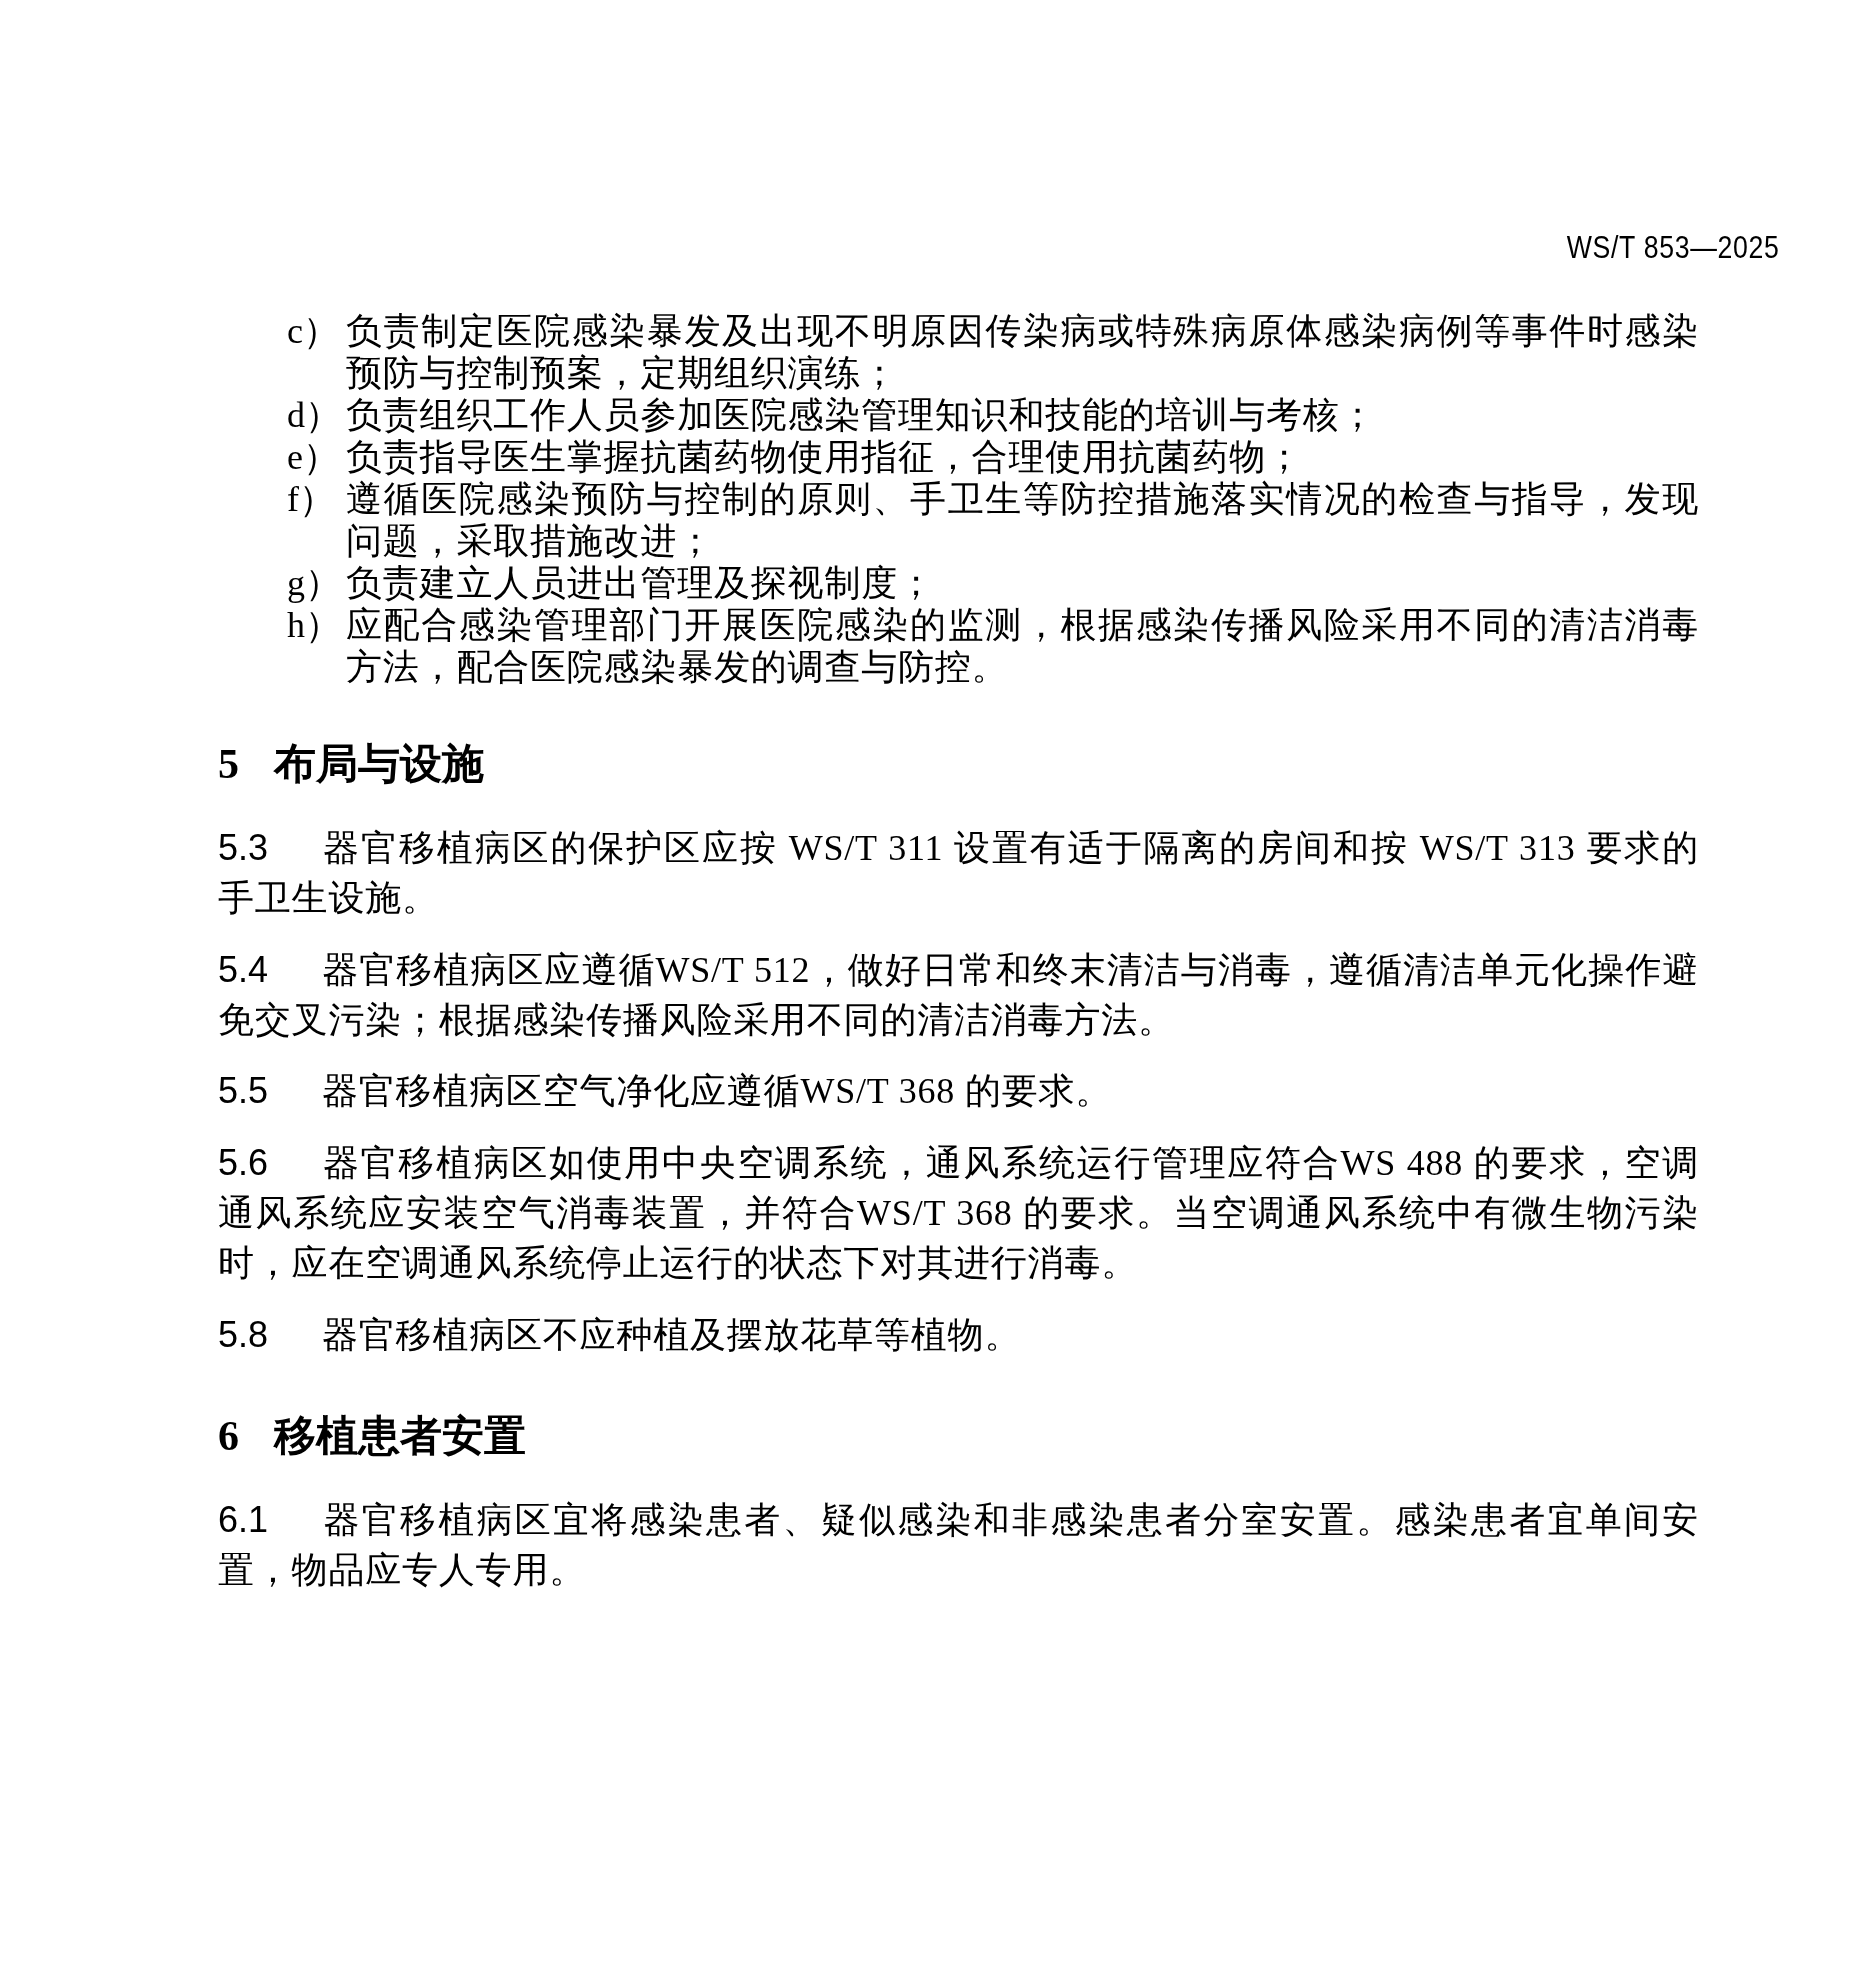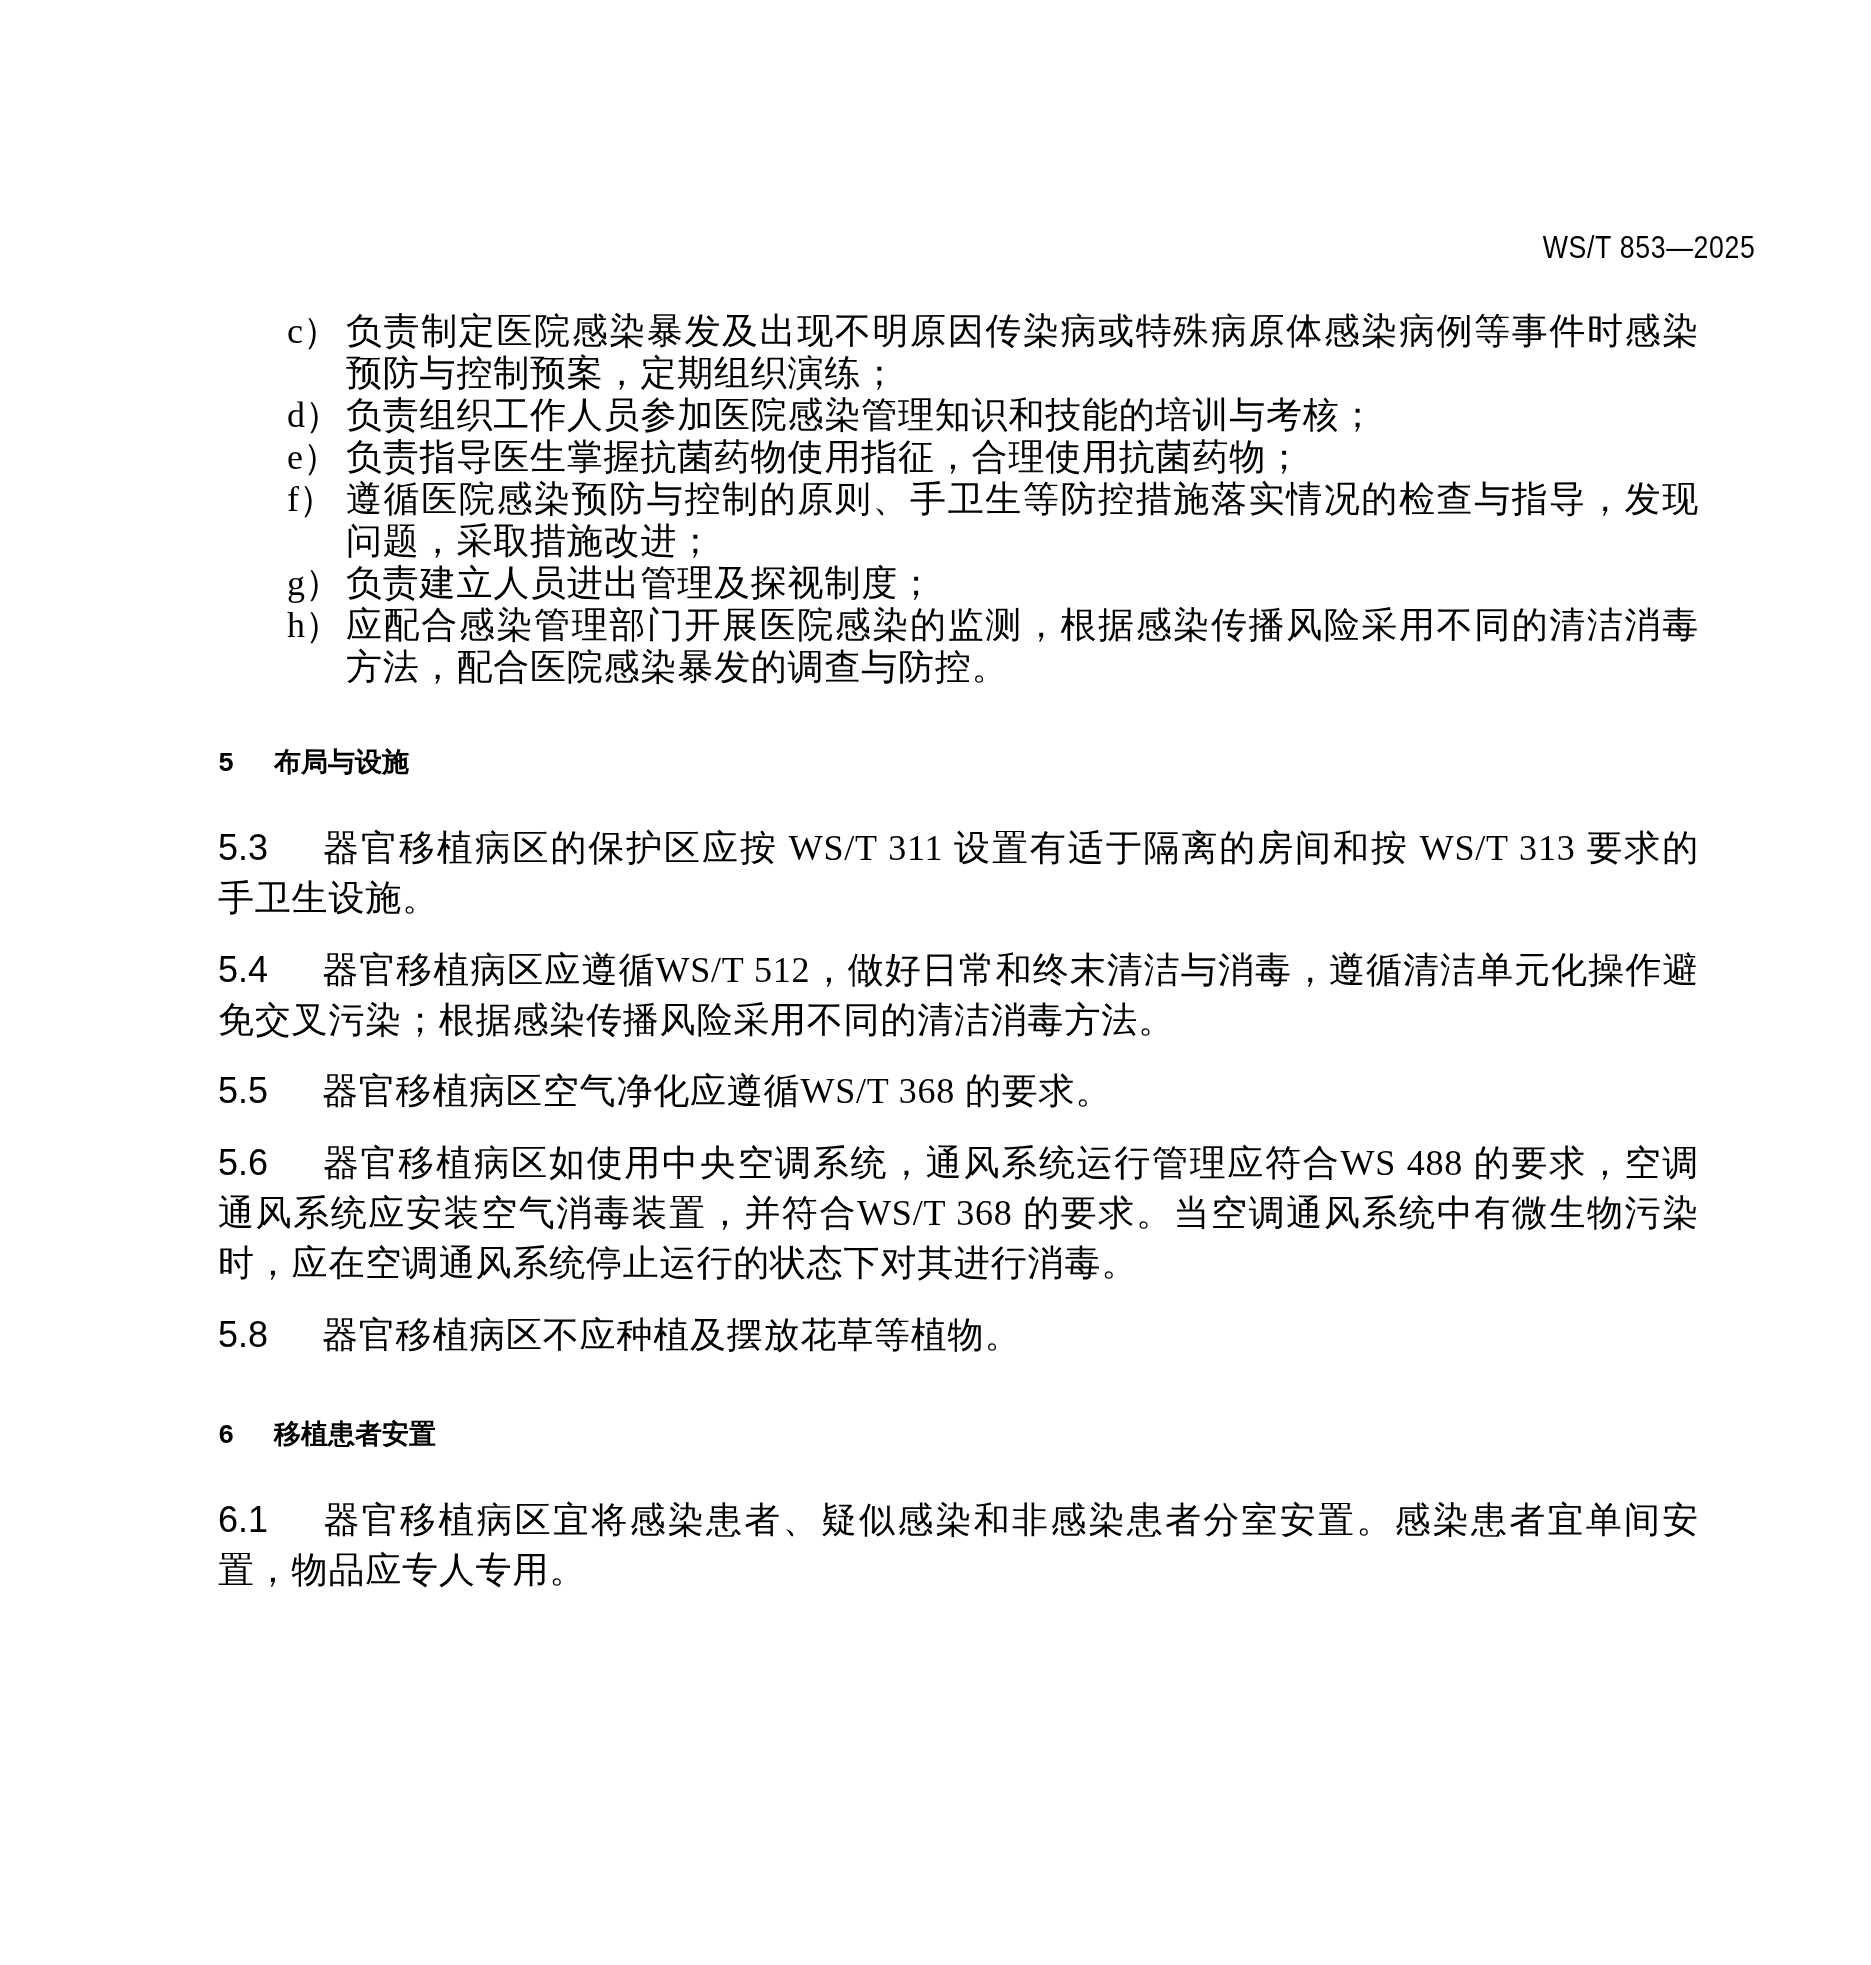--- a/index.html
+++ b/index.html
@@ -12,21 +12,21 @@
     width: 1872px;
     height: 2647px;
     margin: 0 auto;
     background: #ffffff;
     color: #000000;
     font-family: "Liberation Serif", "DejaVu Serif", serif;
     overflow: hidden;
   }
   .header {
     padding-top: 230px;
-    margin-right: 116px;
+    margin-right: 92px;
     text-align: right;
   }
   .std-code {
     display: inline-block;
     font-family: "Liberation Sans", "DejaVu Sans", sans-serif;
     font-size: 31px;
     line-height: 35px;
     font-weight: 500;
     letter-spacing: 0.8px;
     transform: scaleX(0.86);
@@ -51,23 +51,23 @@
     flex: 0 0 59px;
     letter-spacing: 0;
   }
   .list-text {
     flex: 1;
     text-align: justify;
     letter-spacing: 0.8px;
   }
   .section-heading {
     margin: 57px 0 17.7px 0;
-    font-family: Liberation Mono, monospace;
+    font-family: Liberation Serif, serif;
     font-weight: 700;
-    font-size: 27px;
+    font-size: 42px;
     line-height: 39px;
   }
   .heading-num {
     display: inline-block;
     width: 56px;
   }
   .clause {
     margin: 21.6px 0 0 0;
     font-size: 36px;
     line-height: 50px;

